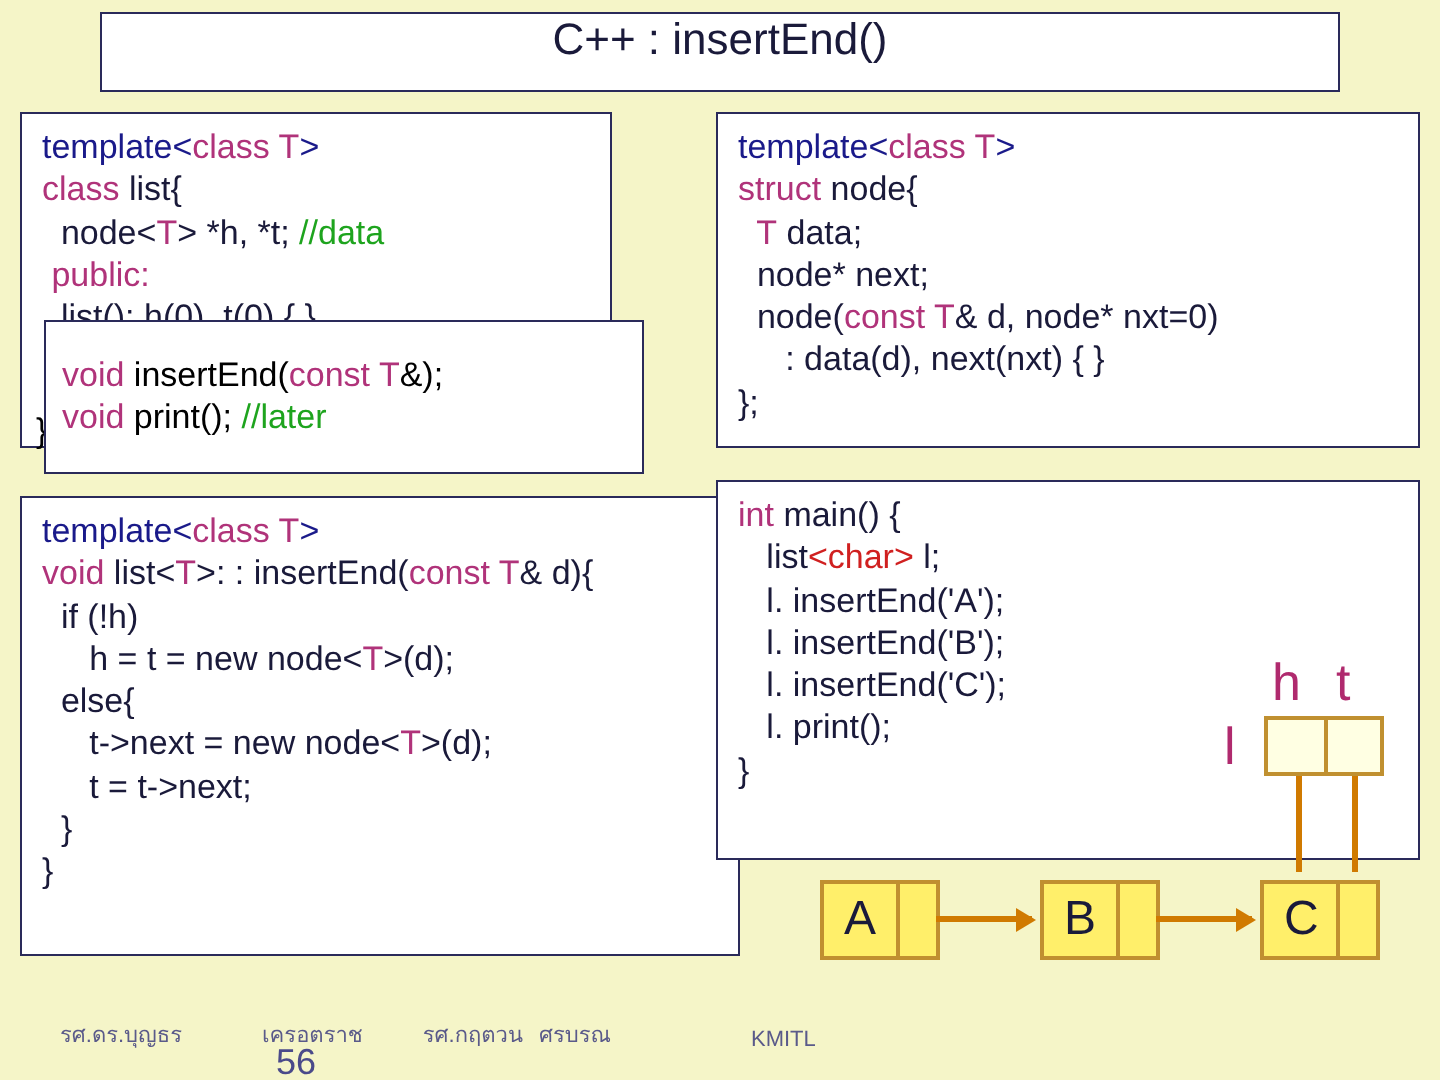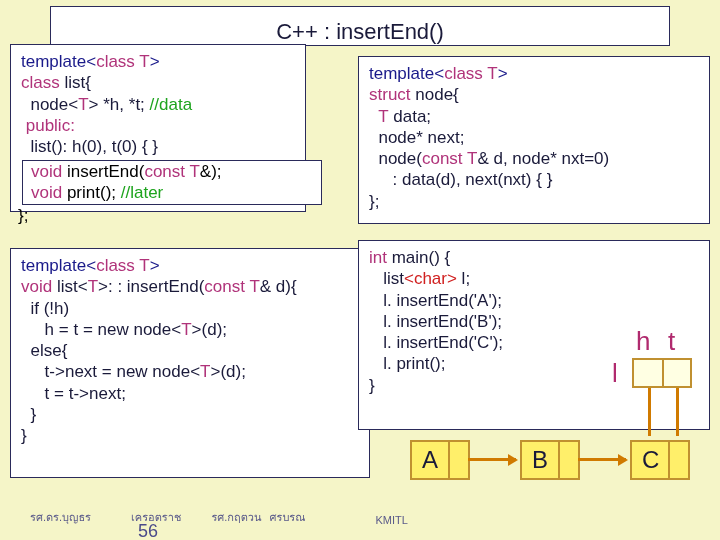--- a/index.html
+++ b/index.html
@@ -13,45 +13,45 @@
   }
   .title-bar {
     position: absolute;
     top: 6px;
     left: 50px;
     right: 50px;
     height: 40px;
     background: #fff;
     border: 1px solid #2a2a5a;
     display: flex;
-    align-items: flex-end;
+    align-items: flex-start;
     justify-content: center;
     font-size: 22px;
     color: #1a1a3a;
   }
   .code-box {
     position: absolute;
     background: #fff;
     border: 1px solid #2a2a5a;
     padding: 6px 10px;
     font-size: 17px;
     line-height: 1.25;
     color: #1a1a3a;
     white-space: pre;
     font-family: "Segoe UI", Tahoma, sans-serif;
   }
-  .box1 { top: 44px; left: 10px; width: 296px; height: 168px; }
+  .box1 { top: 56px; left: 10px; width: 296px; height: 168px; }
   .box1-inner {
     position: absolute;
     top: 160px;
     left: 22px;
     width: 300px;
     background: #fff;
     border: 1px solid #2a2a5a;
-    padding: 0 8px;
+    padding: 16px 8px;
     font-size: 17px;
     line-height: 1.25;
     white-space: pre;
     z-index: 2;
   }
   .box-closing {
     position: absolute;
     top: 206px;
     left: 18px;
     font-size: 17px;

